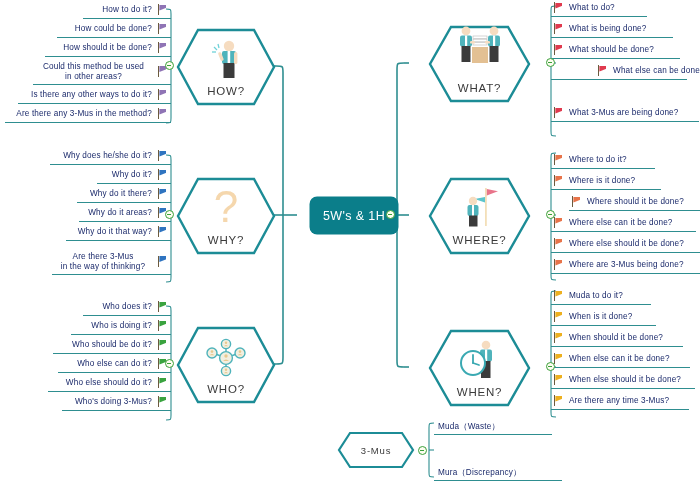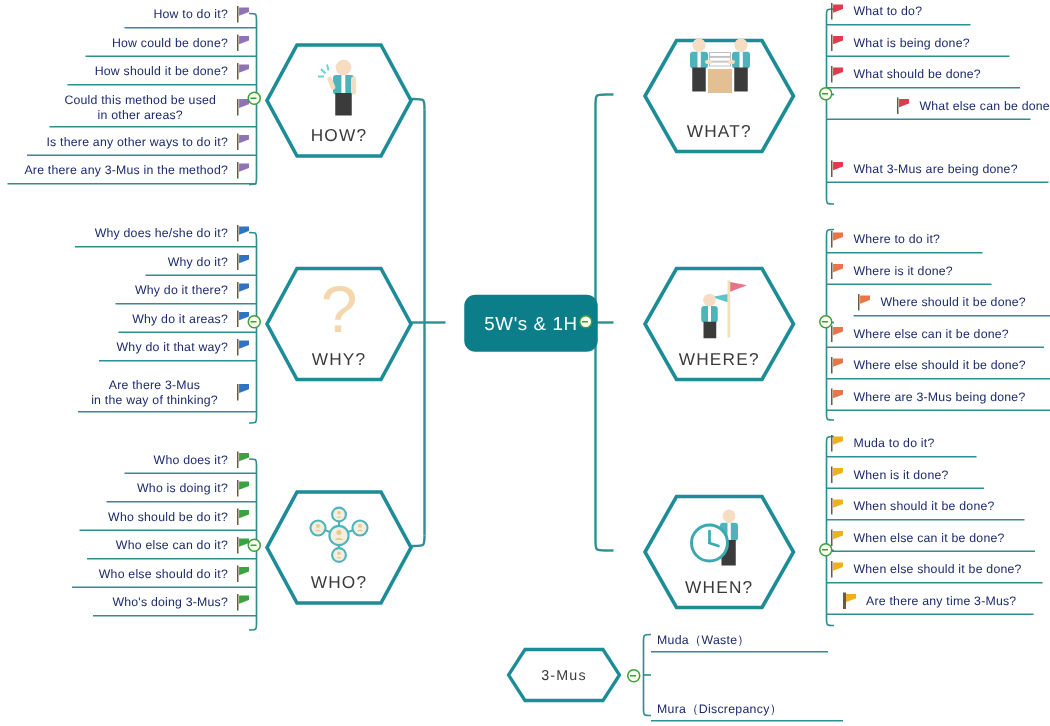--- a/index.html
+++ b/index.html
@@ -548,21 +548,21 @@
       </span>
     <span class="ltxt">When else can it be done?</span>
   </div>
   <div class="leaf right" style="left:551px; top:372px; width:144px;">
     <span class="flag">
         <i></i>
         <b style="background:#edb01f"></b>
       </span>
     <span class="ltxt">When else should it be done?</span>
   </div>
-  <div class="leaf right" style="left:551px; top:393px; width:138px;justify-content:center;">
+  <div class="leaf right" style="left:551px; top:393px; width:138px;">
     <span class="flag">
         <i></i>
         <b style="background:#edb01f"></b>
       </span>
     <span class="ltxt">Are there any time 3-Mus?</span>
   </div>
 
 </div>
 
 </body></html>

